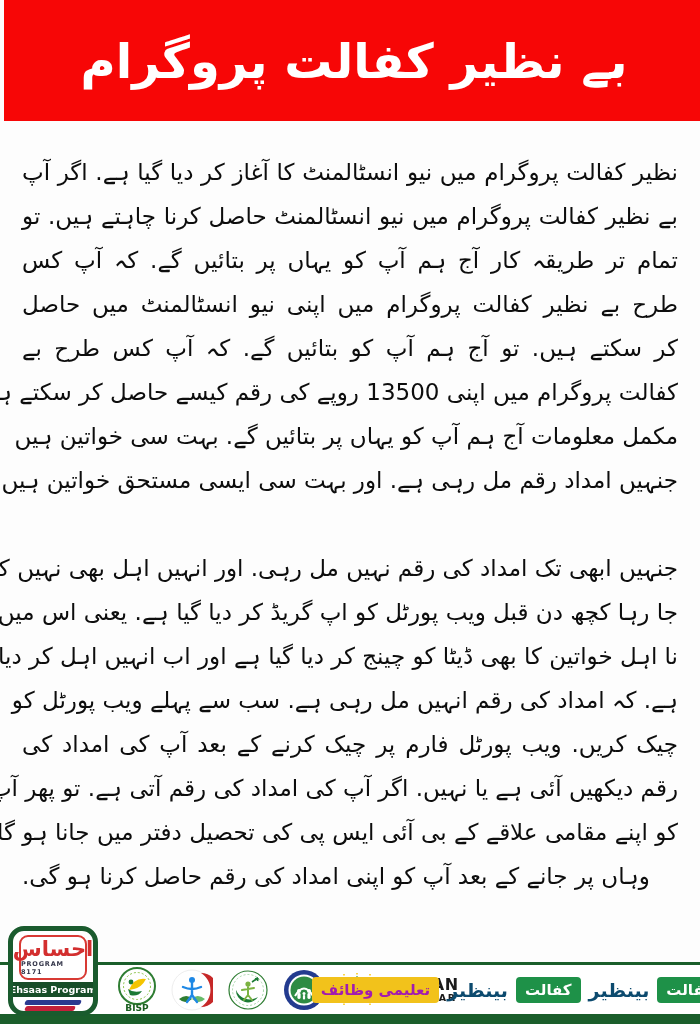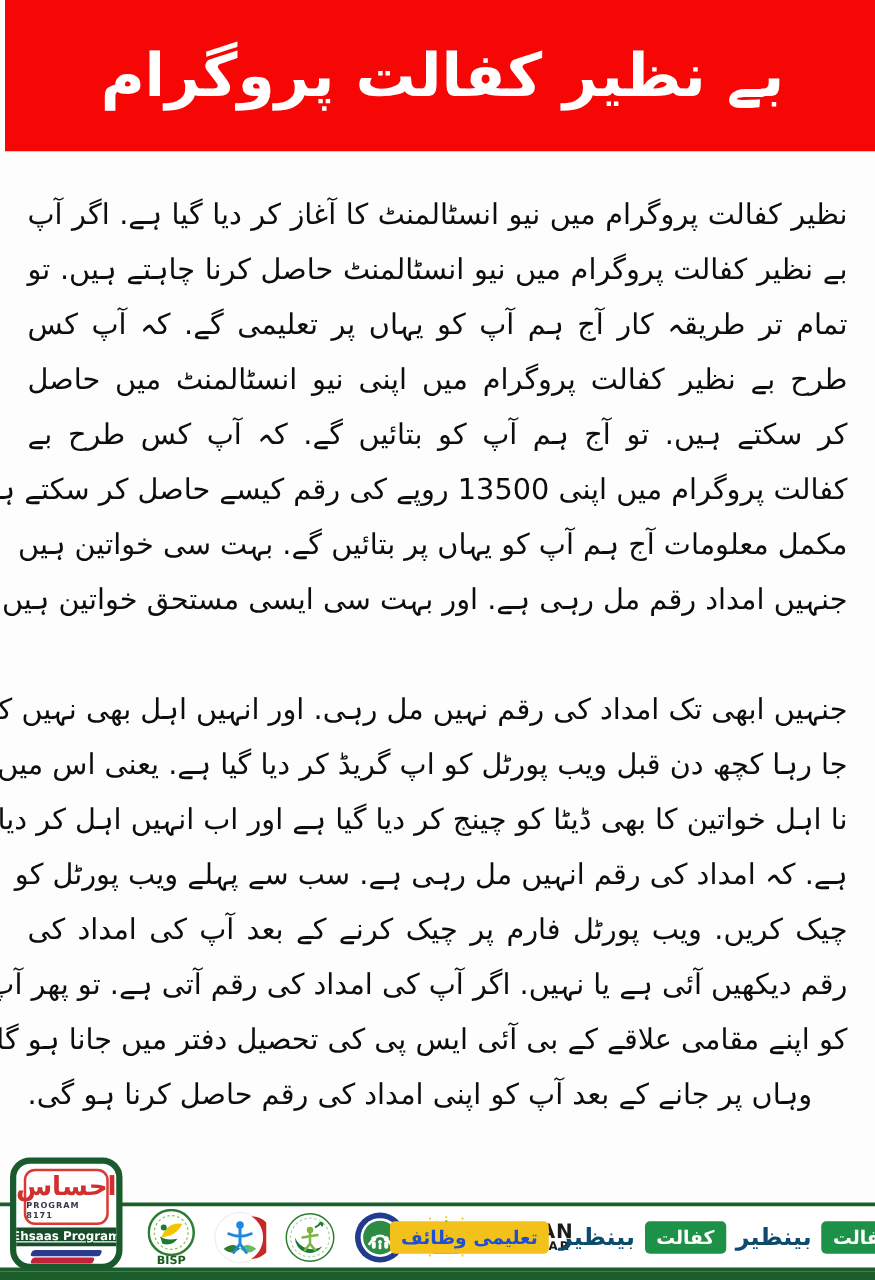--- a/index.html
+++ b/index.html
@@ -51,55 +51,55 @@
   .roshan-l2 { font-size:9.5px; font-weight:bold; letter-spacing:1.6px; }
   
   .ticker {
     position:absolute; right:-22px; top:0; height:49px;
     display:flex; align-items:center; gap:8px; direction:ltr;
   }
   .benazir-word { color:#0c4a6e; font-weight:bold; font-size:19px; direction:rtl; white-space:nowrap; }
   .badge { font-weight:bold; font-size:15px; padding:4px 9px; border-radius:4px;
            direction:rtl; white-space:nowrap; }
   .badge-green { background:#1e9148; color:#ffffff; }
-  .badge-yellow { background:#f2c21b; color:#1d4ed8; }
+  .badge-yellow { background:#f2c21b; color:#a21caf; }
   
   .ehsaas {
     position:absolute; left:8px; top:926px; width:90px; height:90px;
     background:#ffffff; border:5px solid #1a5b2e; border-radius:16px;
     z-index:5; padding:4px 6px 3px; display:flex; flex-direction:column; align-items:center;
     overflow:hidden;
   }
   .ehsaas-inner {
     width:100%; border:2px solid #d83a34; border-radius:9px;
     display:flex; flex-direction:column; align-items:center; padding:1px 0 2px;
   }
   .ehsaas-urdu { color:#d32f2f; font-weight:bold; font-size:21px; line-height:22px; direction:rtl; }
   .ehsaas-prog { font-size:6.5px; font-weight:bold; color:#34364a; letter-spacing:0.8px; }
   .ehsaas-pill {
     margin-top:2px; background:#174d28; color:#ffffff; font-weight:bold; font-size:9.5px;
-    padding:2px 8px; border-radius:9px; white-space:nowrap;text-decoration:underline;
+    padding:2px 8px; border-radius:9px; white-space:nowrap;
   }
   .ehsaas-stripes { width:82%; margin-top:3px; }
   .stripe { height:5px; border-radius:2px; }
   .stripe-blue { background:#2b3990; transform:skewX(-20deg); }
   .stripe-red { background:#c4203a; transform:skewX(-20deg); margin-top:1px; width:90%; }
 </style>
 </head>
 <body>
 
 <header class="banner">
   <div class="banner-title">بے نظیر کفالت پروگرام</div>
 </header>
 
 <main class="article">
   <section class="para">
     <div class="uline">نظیر کفالت پروگرام میں نیو انسٹالمنٹ کا آغاز کر دیا گیا ہے. اگر آپ</div>
     <div class="uline">بے نظیر کفالت پروگرام میں نیو انسٹالمنٹ حاصل کرنا چاہتے ہیں. تو</div>
-    <div class="uline">تمام تر طریقہ کار آج ہم آپ کو یہاں پر تعلیمی گے. کہ آپ کس</div>
+    <div class="uline">تمام تر طریقہ کار آج ہم آپ کو یہاں پر بتائیں گے. کہ آپ کس</div>
     <div class="uline">طرح بے نظیر کفالت پروگرام میں اپنی نیو انسٹالمنٹ میں حاصل</div>
     <div class="uline">کر سکتے ہیں. تو آج ہم آپ کو بتائیں گے. کہ آپ کس طرح بے</div>
     <div class="uline">کفالت پروگرام میں اپنی 13500 روپے کی رقم کیسے حاصل کر سکتے ہیں.</div>
     <div class="uline">مکمل معلومات آج ہم آپ کو یہاں پر بتائیں گے. بہت سی خواتین ہیں</div>
     <div class="uline last">جنہیں امداد رقم مل رہی ہے. اور بہت سی ایسی مستحق خواتین ہیں.</div>
   </section>
   <section class="para">
     <div class="uline">جنہیں ابھی تک امداد کی رقم نہیں مل رہی. اور انہیں اہل بھی نہیں کیا</div>
     <div class="uline">جا رہا کچھ دن قبل ویب پورٹل کو اپ گریڈ کر دیا گیا ہے. یعنی اس میں</div>
     <div class="uline">نا اہل خواتین کا بھی ڈیٹا کو چینج کر دیا گیا ہے اور اب انہیں اہل کر دیا گیا</div>

